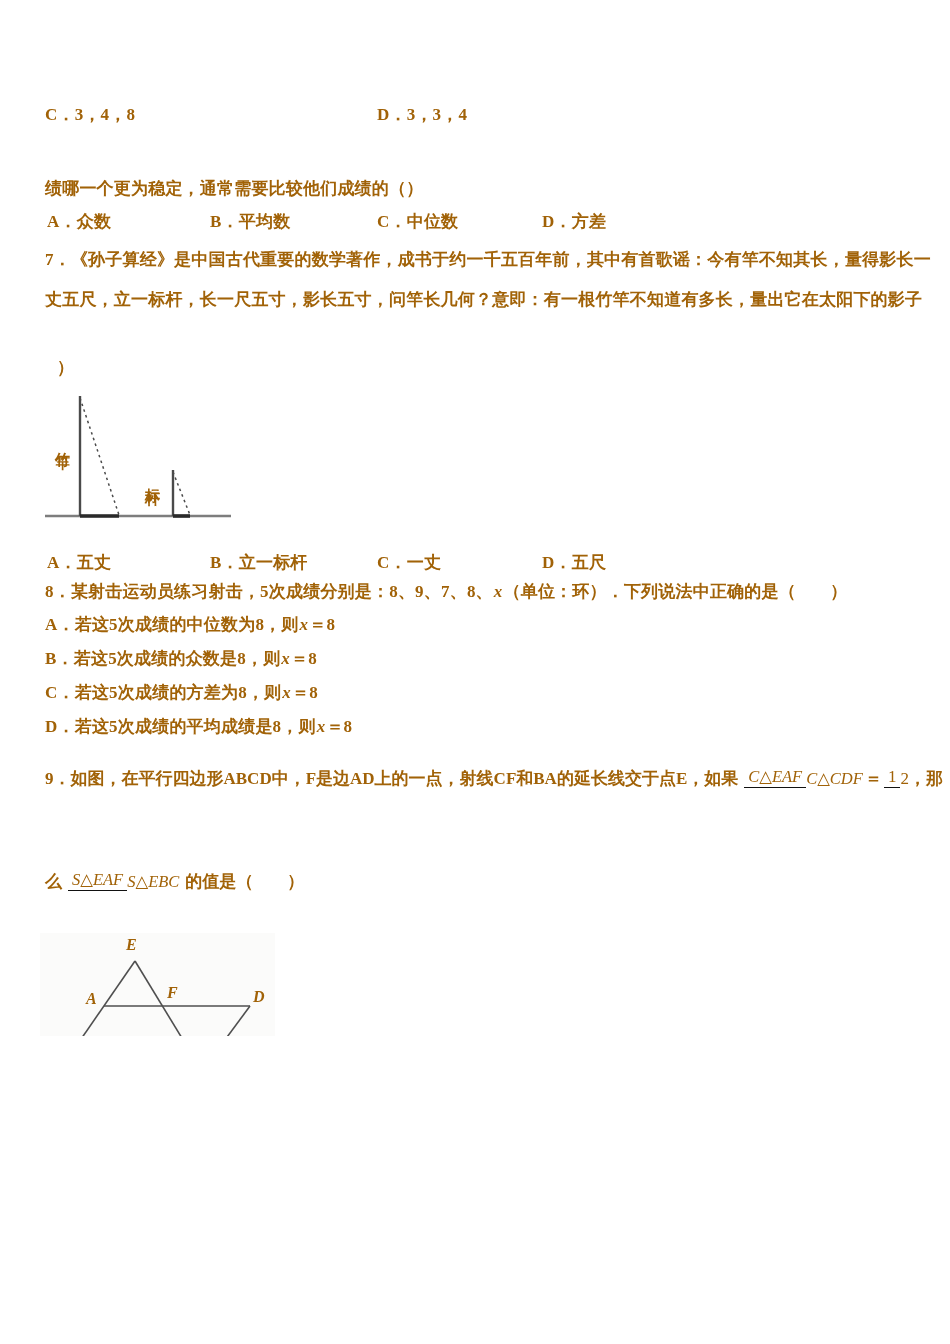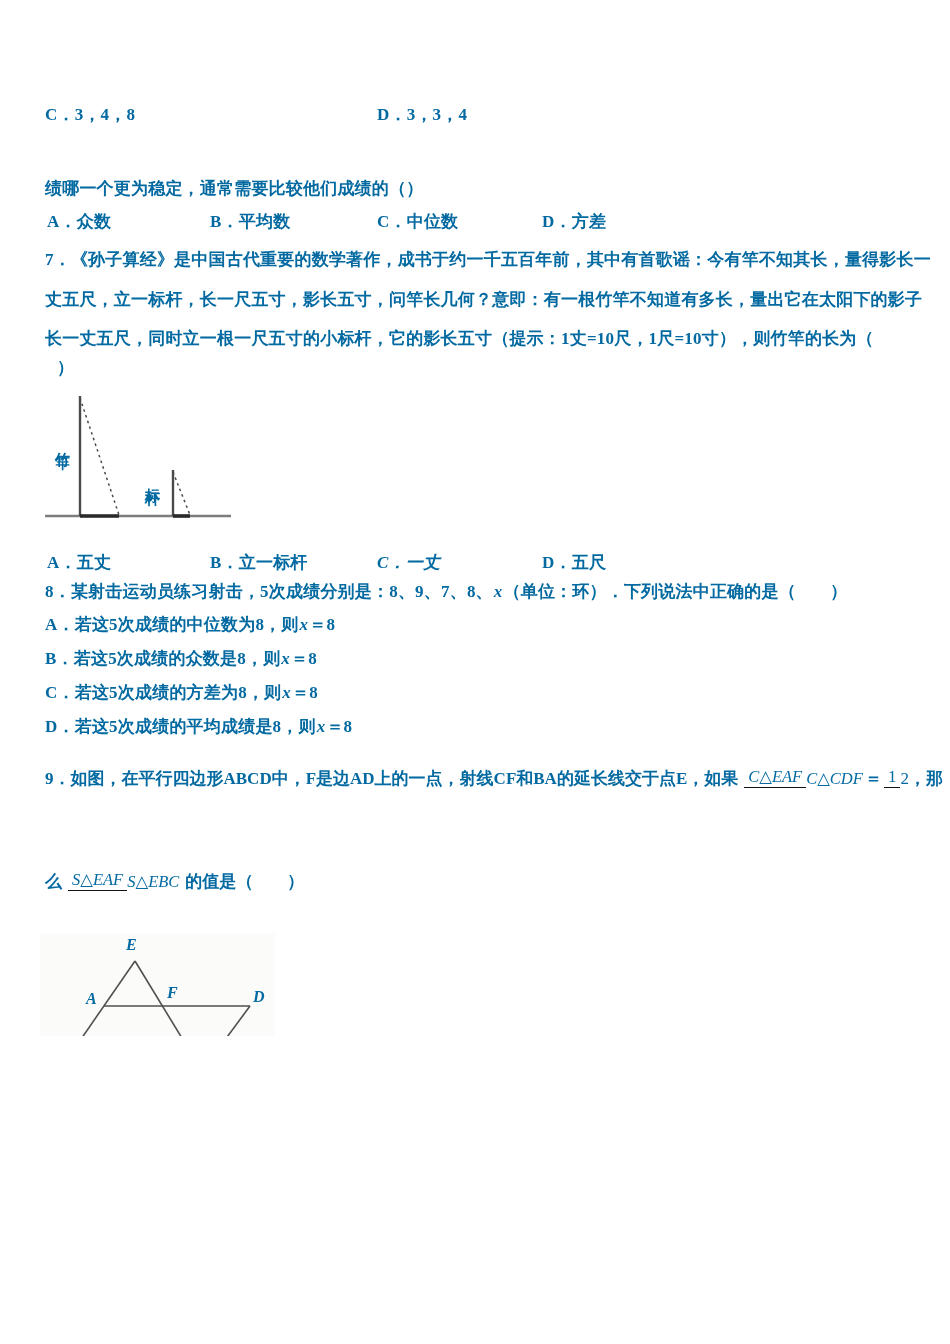--- a/index.html
+++ b/index.html
@@ -1,19 +1,19 @@
 <!DOCTYPE html>
 <html><head>
 <meta charset="utf-8">
 <style>
   html,body{margin:0;padding:0;background:#fff;}
   #page{
     position:relative;width:950px;height:1036px;background:#fff;overflow:hidden;
     font-family:"Liberation Serif","DejaVu Serif",serif;
-    color:#0369a1;font-size:17px;font-weight:700;
+    color:#a16207;font-size:17px;font-weight:700;
   }
   .line{position:absolute;white-space:nowrap;line-height:23px;letter-spacing:0.2px;}
   .var{font-style:italic;font-weight:600;padding:0 1px;}
   
   .frac{display:inline-flex;flex-direction:row;align-items:center;line-height:1.05;
         font-weight:400;vertical-align:middle;}
   .frac .num{padding:0 4px 2px;border-bottom:1.6px solid #111;}
   .frac .den{padding-top:2px;}
   .frac.math{font-style:italic;font-size:16.5px;}
   .frac.plain{font-style:normal;font-size:17px;}
@@ -35,40 +35,39 @@
   <div class="line" style="left:377px;top:103px;">D．3，3，4</div>
 
   <div class="line" style="left:45px;top:177px;">绩哪一个更为稳定，通常需要比较他们成绩的（）</div>
   <div class="line" style="left:47px;top:210px;">A．众数</div>
   <div class="line" style="left:210px;top:210px;">B．平均数</div>
   <div class="line" style="left:377px;top:210px;">C．中位数</div>
   <div class="line" style="left:542px;top:210px;">D．方差</div>
 
   <div class="line" style="left:45px;top:248px;">7．《孙子算经》是中国古代重要的数学著作，成书于约一千五百年前，其中有首歌谣：今有竿不知其长，量得影长一</div>
   <div class="line" style="left:45px;top:288px;">丈五尺，立一标杆，长一尺五寸，影长五寸，问竿长几何？意即：有一根竹竿不知道有多长，量出它在太阳下的影子</div>
-  <div class="line" style="left:45px;top:327px;">长一丈五尺，同时立一根一尺五寸的小标杆，它的影长五寸（提示：1丈=10尺，1尺=10寸），则竹竿的长为（</div>
   <div class="line" style="left:57px;top:356px;">）</div>
 
   <div class="fig" style="left:45px;top:390px;width:190px;height:130px;">
     <svg width="190" height="130" viewBox="0 0 190 130">
       <line x1="0" y1="126" x2="186" y2="126" stroke="#7d7d7d" stroke-width="2.6"></line>
       <line x1="35" y1="6" x2="35" y2="126" stroke="#4a4a4a" stroke-width="2.4"></line>
       <line x1="35" y1="8" x2="74" y2="125" stroke="#4a4a4a" stroke-width="1.5" stroke-dasharray="2.5,3.5"></line>
       <line x1="35" y1="126" x2="74" y2="126" stroke="#2a2a2a" stroke-width="3.6"></line>
       <line x1="128" y1="80" x2="128" y2="126" stroke="#4a4a4a" stroke-width="2.4"></line>
       <line x1="128" y1="82" x2="145" y2="125" stroke="#4a4a4a" stroke-width="1.5" stroke-dasharray="2.5,3.5"></line>
       <line x1="128" y1="126" x2="145" y2="126" stroke="#2a2a2a" stroke-width="3.6"></line>
     </svg>
     <span class="flabel vertical" style="left:9px;top:50px;">竹竿</span>
     <span class="flabel vertical" style="left:99px;top:86px;">标杆</span>
   </div>
 
   <div class="line" style="left:47px;top:551px;">A．五丈</div>
   <div class="line" style="left:210px;top:551px;">B．立一标杆</div>
-  <div class="line" style="left:377px;top:551px;font-style:italic;">C．一丈</div>
+  <div class="line" style="left:377px;top:551px;">C．一丈</div>
   <div class="line" style="left:542px;top:551px;">D．五尺</div>
 
   <div class="line" style="left:45px;top:580px;">
     <span>8．某射击运动员练习射击，5次成绩分别是：8、9、7、8、</span><span class="var">x</span><span>（单位：环）．下列说法中正确的是（　　）</span>
   </div>
   <div class="line" style="left:45px;top:613px;">
     <span>A．若这5次成绩的中位数为8，则</span><span class="var">x</span><span>＝8</span>
   </div>
   <div class="line" style="left:45px;top:647px;">
     <span>B．若这5次成绩的众数是8，则</span><span class="var">x</span><span>＝8</span>

